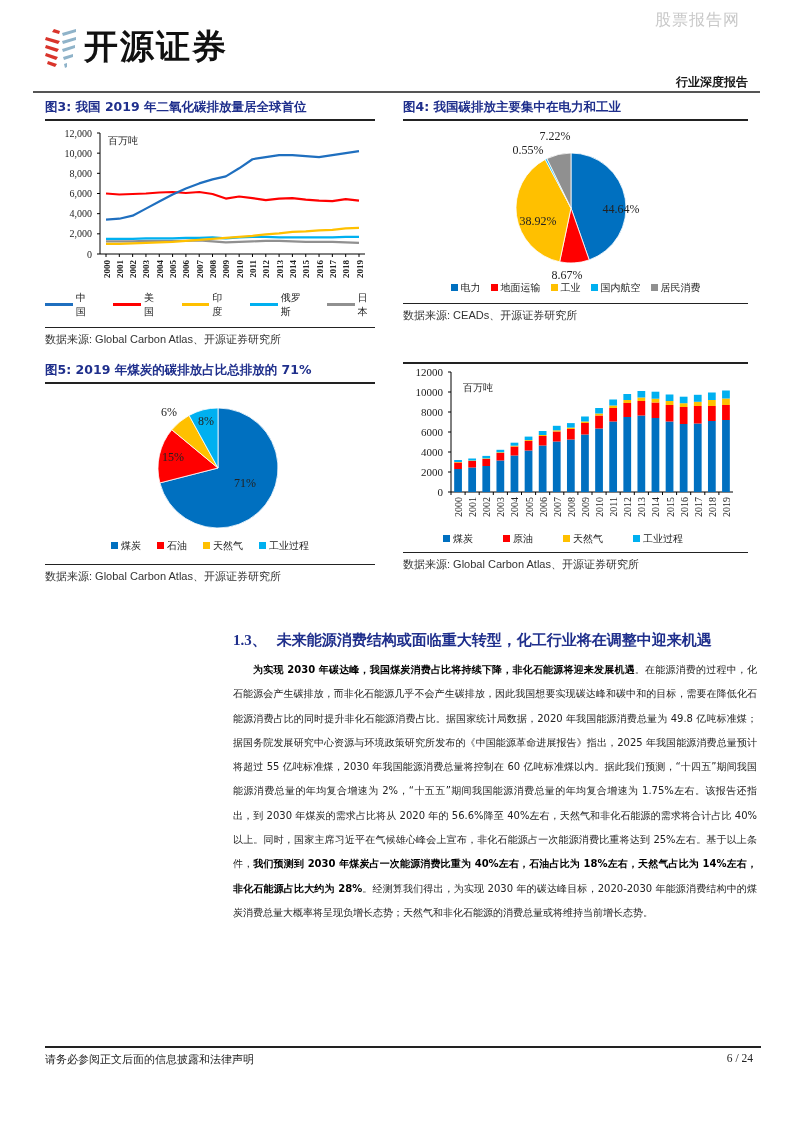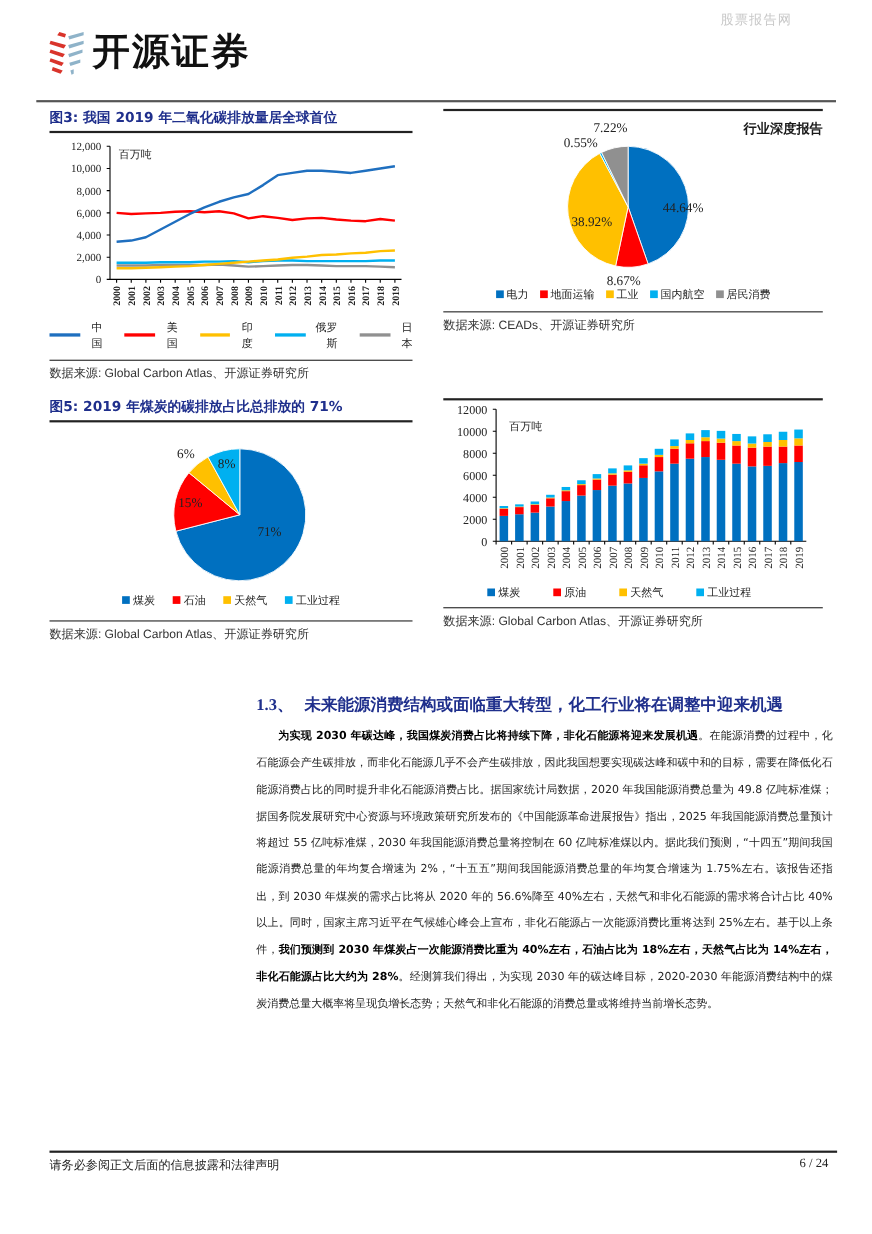--- a/index.html
+++ b/index.html
@@ -1,23 +1,23 @@
 <!DOCTYPE html>
 <html><head>
 <meta charset="utf-8">
 <style>
   * { box-sizing: border-box; margin: 0; padding: 0; }
   html, body { width: 793px; height: 1122px; background: #ffffff; overflow: hidden; }
   body { position: relative; font-family: "Liberation Serif", "DejaVu Serif", serif; color: #1a1a1a; }
 
-  .watermark { position: absolute; top: 10px; left: 655px; font-size: 12px; color: #c8c8c8; font-family: "DejaVu Sans", sans-serif; letter-spacing: 1px; }
+  .watermark { position: absolute; top: 10px; left: 655px; font-size: 16px; color: #c8c8c8; font-family: "DejaVu Sans", sans-serif; letter-spacing: 1px; }
   .logo { position: absolute; top: 24px; left: 44px; display: flex; align-items: center; }
   .logo svg { width: 34px; height: 44px; }
   .logo-text { font-family: Liberation Mono, monospace; font-weight: bold; font-size: 34px; color: #111; margin-left: 6px; letter-spacing: 2px; }
-  .report-type { position: absolute; top: 74px; right: 45px; font-size: 12px; font-weight: bold; font-family: "DejaVu Sans", sans-serif; margin-top: 35px; }
+  .report-type { position: absolute; top: 74px; right: 45px; font-size: 12px; font-weight: bold; font-family: "DejaVu Sans", sans-serif; }
   .header-rule { position: absolute; top: 91px; left: 33px; width: 727px; height: 2px; background: #555; }
 
   .fig { position: absolute; }
   .fig-title { font-family: "DejaVu Sans", sans-serif; font-weight: bold; font-size: 12.5px; color: #1f2f8c; white-space: nowrap; height: 20px; line-height: 20px; }
   .fig-rule { height: 1.5px; background: #222; margin-top: 2px; }
   .fig-source { font-family: Liberation Sans, sans-serif; font-size: 11px; color: #333; margin-top: 4px; }
   .fig-bottom-rule { height: 1.5px; background: #222; }
 
   .legend { display: flex; justify-content: center; gap: 14px; font-family: "DejaVu Sans", sans-serif; font-size: 10px; color: #222; align-items: center; }
   .legend-item { display: flex; align-items: center; gap: 3px; }
@@ -119,21 +119,21 @@
       <text x="304.1842105263158" y="139" font-size="9" fill="#222" font-weight="bold" transform="rotate(-90 304.1842105263158 139)" text-anchor="end">2018</text>
       <line x1="314" y1="133" x2="314" y2="136" stroke="#000"></line>
       <text x="317.5" y="139" font-size="9" fill="#222" font-weight="bold" transform="rotate(-90 317.5 139)" text-anchor="end">2019</text>
       <text x="63" y="23" font-size="10" fill="#222" style="font-family:&quot;DejaVu Sans&quot;,sans-serif">百万吨</text>
       <polyline points="61,120.39583333333333 74.3157894736842,120.39583333333333 87.63157894736842,120.39583333333333 100.94736842105263,119.89166666666667 114.26315789473685,119.89166666666667 127.57894736842105,119.89166666666667 140.89473684210526,119.89166666666667 154.21052631578948,119.3875 167.5263157894737,120.39583333333333 180.8421052631579,121.40416666666667 194.1578947368421,120.9 207.47368421052633,120.39583333333333 220.78947368421052,119.89166666666667 234.10526315789474,119.89166666666667 247.42105263157896,120.39583333333333 260.7368421052631,120.9 274.0526315789474,120.9 287.36842105263156,120.9 300.6842105263158,121.40416666666667 314,121.90833333333333" fill="none" stroke="#909090" stroke-width="2.2" stroke-linejoin="round"></polyline>
       <polyline points="61,117.875 74.3157894736842,117.875 87.63157894736842,117.875 100.94736842105263,117.37083333333334 114.26315789473685,117.37083333333334 127.57894736842105,117.37083333333334 140.89473684210526,116.86666666666667 154.21052631578948,116.86666666666667 167.5263157894737,116.3625 180.8421052631579,117.37083333333334 194.1578947368421,116.3625 207.47368421052633,115.85833333333333 220.78947368421052,115.85833333333333 234.10526315789474,116.3625 247.42105263157896,116.3625 260.7368421052631,116.3625 274.0526315789474,116.3625 287.36842105263156,116.3625 300.6842105263158,115.85833333333333 314,115.85833333333333" fill="none" stroke="#00b0f0" stroke-width="2.2" stroke-linejoin="round"></polyline>
       <polyline points="61,122.91666666666667 74.3157894736842,122.91666666666667 87.63157894736842,122.4125 100.94736842105263,121.90833333333333 114.26315789473685,121.40416666666667 127.57894736842105,120.9 140.89473684210526,119.89166666666667 154.21052631578948,118.88333333333333 167.5263157894737,117.875 180.8421052631579,116.86666666666667 194.1578947368421,115.85833333333333 207.47368421052633,114.85 220.78947368421052,113.3375 234.10526315789474,112.32916666666667 247.42105263157896,110.81666666666666 260.7368421052631,110.3125 274.0526315789474,109.30416666666667 287.36842105263156,108.8 300.6842105263158,107.2875 314,106.78333333333333" fill="none" stroke="#ffc000" stroke-width="2.2" stroke-linejoin="round"></polyline>
       <polyline points="61,72.5 74.3157894736842,73.50833333333334 87.63157894736842,73.00416666666666 100.94736842105263,72.5 114.26315789473685,71.49166666666667 127.57894736842105,70.98750000000001 140.89473684210526,71.99583333333334 154.21052631578948,70.98750000000001 167.5263157894737,73.00416666666666 180.8421052631579,77.54166666666667 194.1578947368421,75.525 207.47368421052633,77.0375 220.78947368421052,79.05416666666666 234.10526315789474,77.54166666666667 247.42105263157896,77.0375 260.7368421052631,78.55 274.0526315789474,79.55833333333334 287.36842105263156,80.0625 300.6842105263158,78.04583333333333 314,79.55833333333334" fill="none" stroke="#ff0000" stroke-width="2.2" stroke-linejoin="round"></polyline>
       <polyline points="61,98.71666666666667 74.3157894736842,97.70833333333333 87.63157894736842,94.68333333333334 100.94736842105263,87.625 114.26315789473685,80.56666666666666 127.57894736842105,73.50833333333334 140.89473684210526,67.45833333333334 154.21052631578948,62.41666666666666 167.5263157894737,58.383333333333326 180.8421052631579,55.35833333333332 194.1578947368421,47.29166666666666 207.47368421052633,38.21666666666667 220.78947368421052,36.19999999999999 234.10526315789474,34.18333333333334 247.42105263157896,34.18333333333334 260.7368421052631,35.19166666666666 274.0526315789474,36.19999999999999 287.36842105263156,34.18333333333334 300.6842105263158,32.16666666666666 314,30.150000000000006" fill="none" stroke="#1f6fbf" stroke-width="2.2" stroke-linejoin="round"></polyline>
     </svg>
-  <div class="legend" id="fig3legend" style="gap:20px;text-align:right;">
+  <div class="legend" id="fig3legend" style="gap:20px;">
       <span class="legend-item">
         <span class="line-swatch" style="background: rgb(31, 111, 191);"></span>
         <span>中国</span>
       </span>
       <span class="legend-item">
         <span class="line-swatch" style="background: rgb(255, 0, 0);"></span>
         <span>美国</span>
       </span>
       <span class="legend-item">
         <span class="line-swatch" style="background: rgb(255, 192, 0);"></span>
@@ -146,20 +146,21 @@
       <span class="legend-item">
         <span class="line-swatch" style="background: rgb(144, 144, 144);"></span>
         <span>日本</span>
       </span>
     </div>
   <div class="fig-bottom-rule" style="margin-top:8px;"></div>
   <div class="fig-source">数据来源: Global Carbon Atlas、开源证券研究所</div>
 </div>
 
 <div class="fig" style="left:403px; top:97px; width:345px;">
+  <div class="fig-title">图4:  我国碳排放主要集中在电力和工业</div>
   <div class="fig-rule"></div>
   <svg id="fig4svg" width="345" height="160" style="display:block;">
       <path d="M168,87 L168,32 A55,55 0 0 1 186.17466761943132,138.91032129474056 Z" fill="#0070c0" stroke="#fff" stroke-width="0.8"></path>
       <path d="M168,87 L186.17466761943132,138.91032129474056 A55,55 0 0 1 156.6437414264626,140.8148250132894 Z" fill="#ff0000" stroke="#fff" stroke-width="0.8"></path>
       <path d="M168,87 L156.6437414264626,140.8148250132894 A55,55 0 0 1 142.2027990567417,38.42526970231175 Z" fill="#ffc000" stroke="#fff" stroke-width="0.8"></path>
       <path d="M168,87 L142.2027990567417,38.42526970231175 A55,55 0 0 1 143.89648940437908,37.56296148668702 Z" fill="#00b0f0" stroke="#fff" stroke-width="0.8"></path>
       <path d="M168,87 L143.89648940437908,37.56296148668702 A55,55 0 0 1 168,32 Z" fill="#909090" stroke="#fff" stroke-width="0.8"></path>
       <text x="218" y="92" font-size="12" fill="#222" text-anchor="middle">44.64%</text>
       <text x="164" y="158" font-size="12" fill="#222" text-anchor="middle">8.67%</text>
       <text x="135" y="104" font-size="12" fill="#222" text-anchor="middle">38.92%</text>

